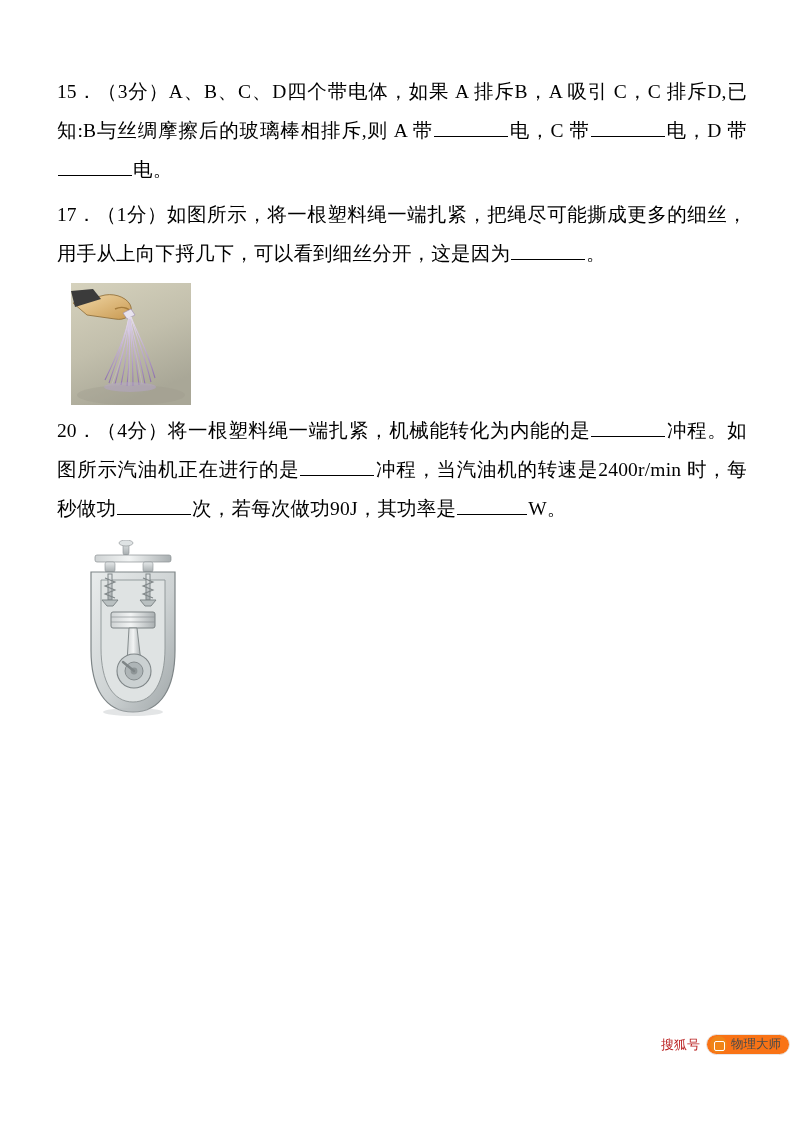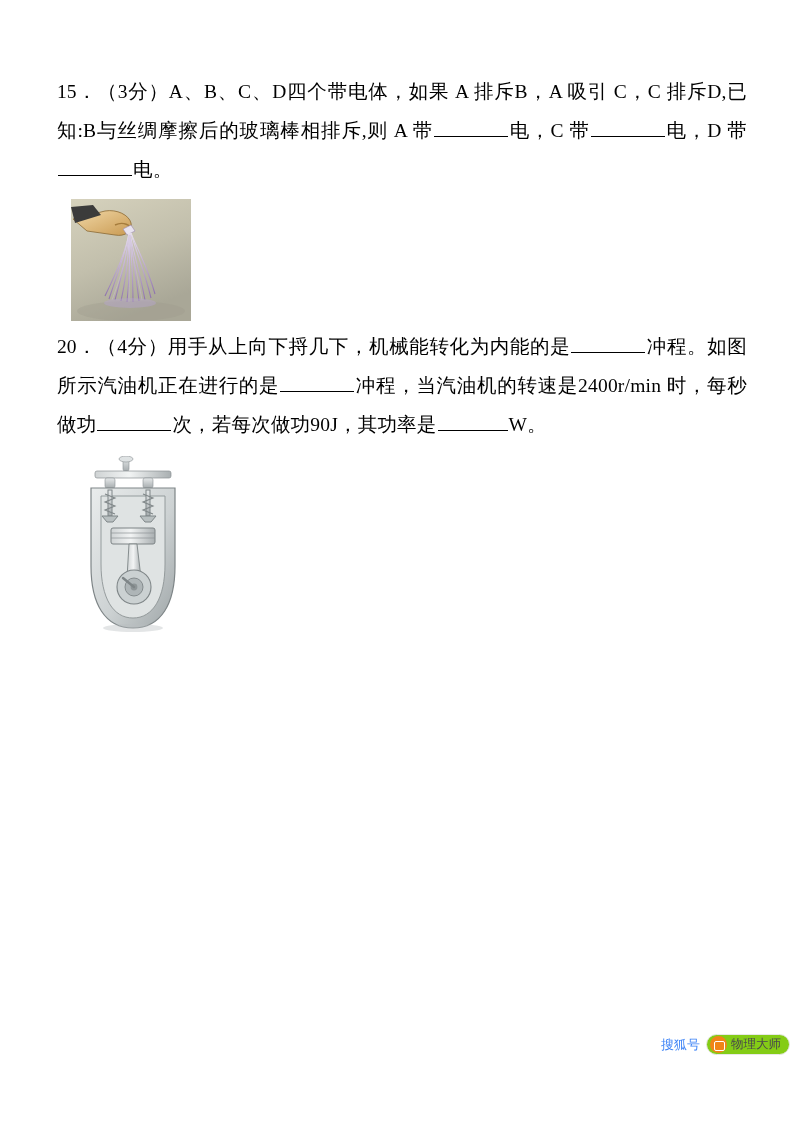--- a/index.html
+++ b/index.html
@@ -70,28 +70,28 @@
   .footer {
     position: absolute;
     right: 36px;
     bottom: 22px;
     display: flex;
     align-items: center;
     gap: 6px;
   }
   .footer-text {
     font-size: 13px;
-    color: #3b82f6;
+    color: #b91c1c;
     font-family: "Liberation Sans", sans-serif;
   }
   .footer-badge {
     display: flex;
     align-items: center;
     gap: 4px;
-    background: #84cc16;
+    background: #f97316;
     border-radius: 11px;
     padding: 1px 8px 1px 3px;
     border: 1px solid #e8e8e8;
   }
   .footer-logo {
     width: 17px;
     height: 17px;
     border-radius: 50%;
     background: #f08519;
     position: relative;
@@ -118,20 +118,23 @@
   <div class="content">
 
     <div class="q">
       <div class="q-body">
         <span class="num">15</span>．<span>（3分）</span><span>A、B、C、D四个带电体，如果 A 排斥B，A 吸引 C，C 排斥D,已知:B与丝绸摩擦后的玻璃棒相排斥,则 A 带</span><span class="blank"></span><span>电，C 带</span><span class="blank"></span><span>电，D 带</span><span class="blank"></span><span>电。</span>
       </div>
     </div>
 
 
     <div class="q">
+      <div class="q-body">
+        <span class="num">17</span>．<span>（1分）</span><span>如图所示，将一根塑料绳一端扎紧，把绳尽可能撕成更多的细丝，用手从上向下捋几下，可以看到细丝分开，这是因为</span><span class="blank"></span><span>。</span>
+      </div>
       <div class="fig-rope">
         <svg width="120" height="122" viewBox="0 0 120 122">
           <defs>
             <linearGradient id="bg17" x1="0" y1="0" x2="0.4" y2="1">
               <stop offset="0%" stop-color="#d6d2bd"></stop>
               <stop offset="55%" stop-color="#c2bfac"></stop>
               <stop offset="100%" stop-color="#a9a797"></stop>
             </linearGradient>
             <linearGradient id="hand17" x1="0" y1="0" x2="1" y2="1">
               <stop offset="0%" stop-color="#f2d9a8"></stop>
@@ -170,21 +173,21 @@
             <path d="M59 36 C59 58 58 80 58 103"></path>
           </g>
           <ellipse cx="59" cy="104" rx="26" ry="5" fill="#b6a6c9" opacity="0.5"></ellipse>
         </svg>
       </div>
     </div>
 
 
     <div class="q">
       <div class="q-body">
-        <span class="num">20</span>．<span>（4分）</span><span>用手从上向下捋几下，机械能转化为内能的是</span><span class="blank"></span><span>冲程。如图所示汽油机正在进行的是</span><span class="blank"></span><span>冲程，当汽油机的转速是2400r/min 时，每秒做功</span><span class="blank"></span><span>次，若每次做功90J，其功率是</span><span class="blank sm"></span><span>W。</span>
+        <span class="num">20</span>．<span>（4分）</span><span>将一根塑料绳一端扎紧，机械能转化为内能的是</span><span class="blank"></span><span>冲程。如图所示汽油机正在进行的是</span><span class="blank"></span><span>冲程，当汽油机的转速是2400r/min 时，每秒做功</span><span class="blank"></span><span>次，若每次做功90J，其功率是</span><span class="blank sm"></span><span>W。</span>
       </div>
       <div class="fig-engine">
         <svg width="112" height="190" viewBox="0 0 112 190">
           <defs>
             <linearGradient id="met" x1="0" y1="0" x2="1" y2="0">
               <stop offset="0%" stop-color="#cfd3d4"></stop>
               <stop offset="45%" stop-color="#f2f4f4"></stop>
               <stop offset="100%" stop-color="#a9afb1"></stop>
             </linearGradient>
             <linearGradient id="metv" x1="0" y1="0" x2="0" y2="1">

